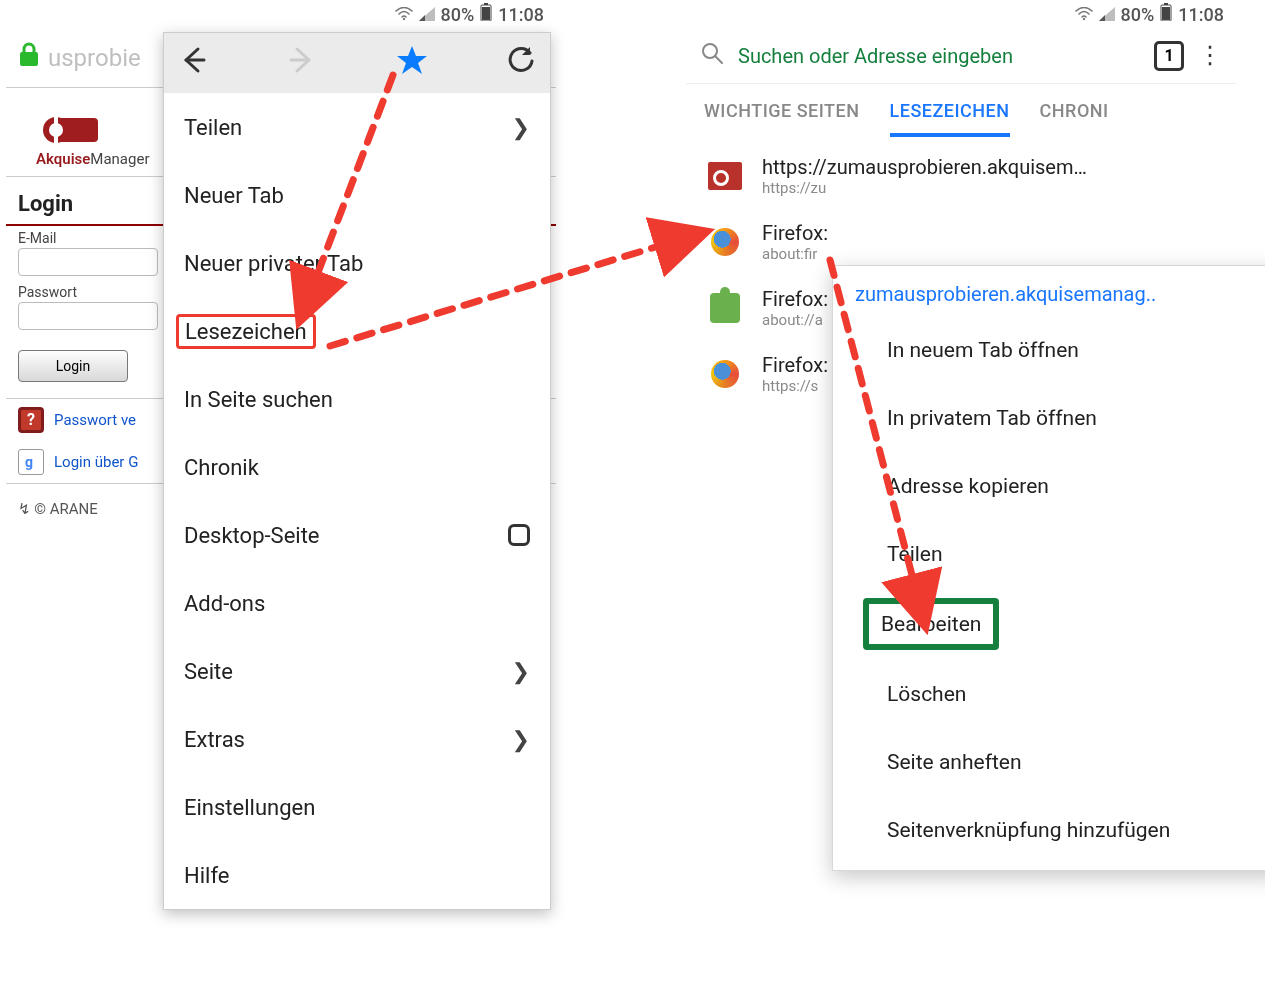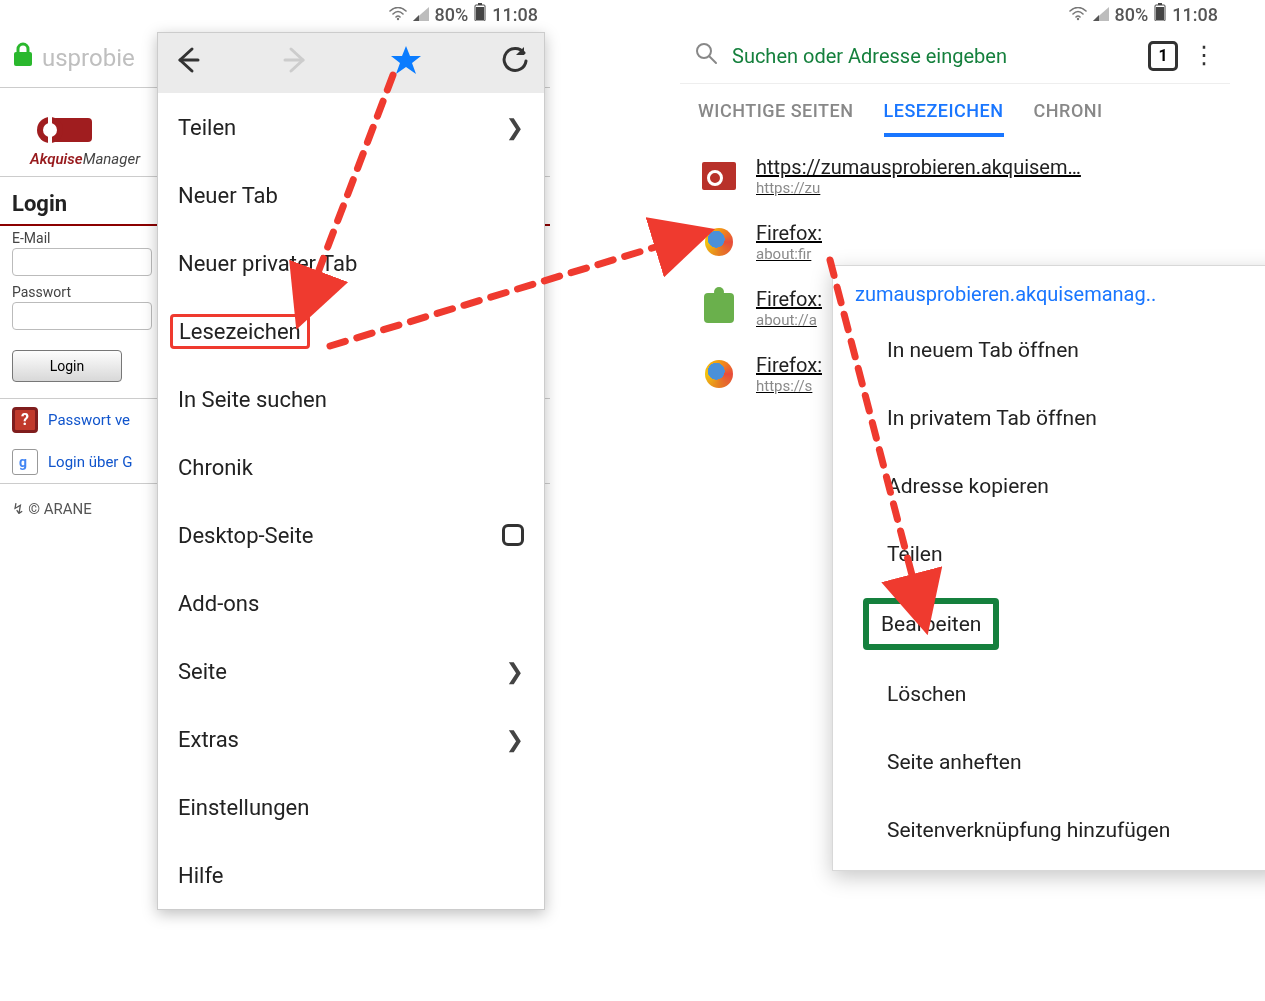--- a/index.html
+++ b/index.html
@@ -1,32 +1,32 @@
 <!DOCTYPE html>
 <html><head>
 <meta charset="utf-8">
 <style>
   * { box-sizing: border-box; margin: 0; padding: 0; font-family: -apple-system, Roboto, "Helvetica Neue", Arial, sans-serif; -webkit-font-smoothing: antialiased; }
   body { width: 1265px; height: 1001px; background: #fff; position: relative; overflow: hidden; }
 
-  .phone { position: absolute; top: 0; width: 550px; background: #fff; }
+  .phone { position: absolute; top: 0; width: 550px; background: #fff; margin-left: 6px; }
   .phone-left  { left: 0; }
   .phone-right { left: 680px; }
 
   .status-bar { height: 28px; display: flex; justify-content: flex-end; align-items: center; gap: 6px; padding: 0 12px; font-size: 18px; color: #555; font-weight: 500; }
 
   
   .url-bar { height: 60px; display: flex; align-items: center; padding: 0 12px; border-bottom: 1px solid #ccc; }
   .lock { color: #2ab82d; font-size: 24px; margin-right: 8px; }
   .url-text { color: #bfbfbf; font-size: 24px; }
 
   .page-bg { position: relative; padding-top: 10px; }
   .logo { display: flex; flex-direction: column; align-items: flex-start; padding: 12px 30px 8px; }
   .logo-icon { display:flex; align-items:flex-end; margin-bottom:4px; }
-  .logo-text { font-size: 15px; color:#444;font-style:italic; }
+  .logo-text { font-size: 15px; color:#444; }
   .logo-text b { color:#981b1e; font-weight:600; }
 
   hr.sep { border:none; border-top:2px solid #8b0000; margin:0; }
   .login-h { padding: 14px 12px 8px; font-size: 22px; font-weight:700; color:#222; }
   .field { padding: 4px 12px; }
   .field label { font-size: 14px; color: #444; display:block; margin-bottom:2px; }
   .field input { width: 140px; height: 28px; border:1px solid #bbb; border-radius:4px; padding:0 6px; background:#fff; }
   .login-btn { margin: 16px 12px; width: 110px; height:32px; border:1px solid #777; border-radius:4px;
     background: linear-gradient(#fdfdfd,#d8d8d8); font-size:14px; cursor:pointer; }
   hr.thin { border:none; border-top:1px solid #ccc; }
@@ -53,21 +53,21 @@
   .search-row { height:56px; display:flex; align-items:center; gap:14px; padding:0 14px; border-bottom:1px solid #eee; }
   .search-row .sicon { color:#888; font-size:24px; }
   .search-row .stext { color:#15803d; font-size:20px; flex:1; }
   .tab-count { width:30px;height:30px;border:3px solid #333;border-radius:5px;display:flex;align-items:center;justify-content:center;font-weight:700;font-size:16px; }
   .kebab { font-size:24px; color:#333; letter-spacing:0; line-height:0.4; }
 
   .tabs { display:flex; gap:30px; padding:16px 18px 0; color:#888; font-size:18px; font-weight:500; letter-spacing:0.5px; }
   .tabs .tab { padding-bottom:12px; white-space:nowrap; }
   .tabs .tab.active { color:#1976ff; border-bottom:4px solid #1976ff; }
 
-  .bm-list { padding-top:6px;text-decoration:underline; }
+  .bm-list { padding-top:6px; }
   .bm-item { display:flex; align-items:center; gap:18px; padding:12px 20px; }
   .bm-item .fav { width:38px;height:38px;display:flex;align-items:center;justify-content:center;font-size:24px; }
   .bm-item .ttl { font-size:20px; color:#222; white-space:nowrap; overflow:hidden; text-overflow:ellipsis; max-width:180px;}
   .bm-item .sub { font-size:15px; color:#8a8a8a; }
   .am-icon { width:34px;height:28px;background:#b8312a;position:relative;border-radius:2px; }
   .am-icon:before{content:"";position:absolute;left:5px;top:8px;width:10px;height:10px;border:3px solid #fff;border-radius:50%;}
   .ff-icon { position:relative;width:34px;height:34px; }
   .ff-icon:before{content:"";position:absolute;inset:3px;background:radial-gradient(circle at 40% 40%, #4a90d9 35%, transparent 36%), conic-gradient(#f39c12, #e74c3c, #e67e22, #f1c40f, #f39c12);border-radius:50%;}
   .puzzle { width:30px;height:30px;background:#6ab04c;border-radius:4px;position:relative; }
   .puzzle:after{content:"";position:absolute;width:10px;height:10px;background:#6ab04c;border-radius:50%;top:-6px;left:10px;}

